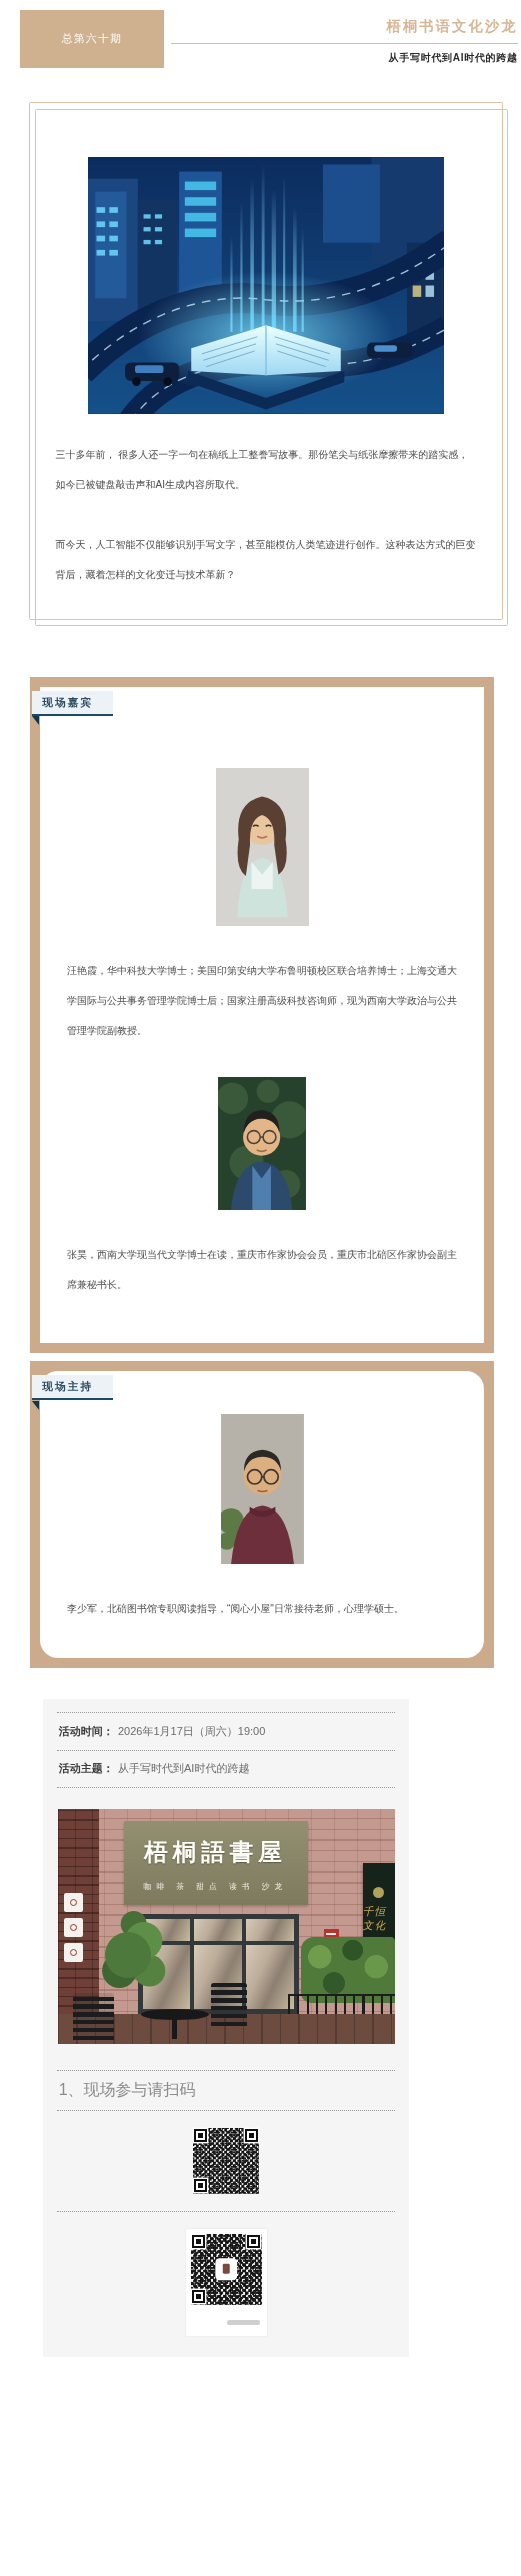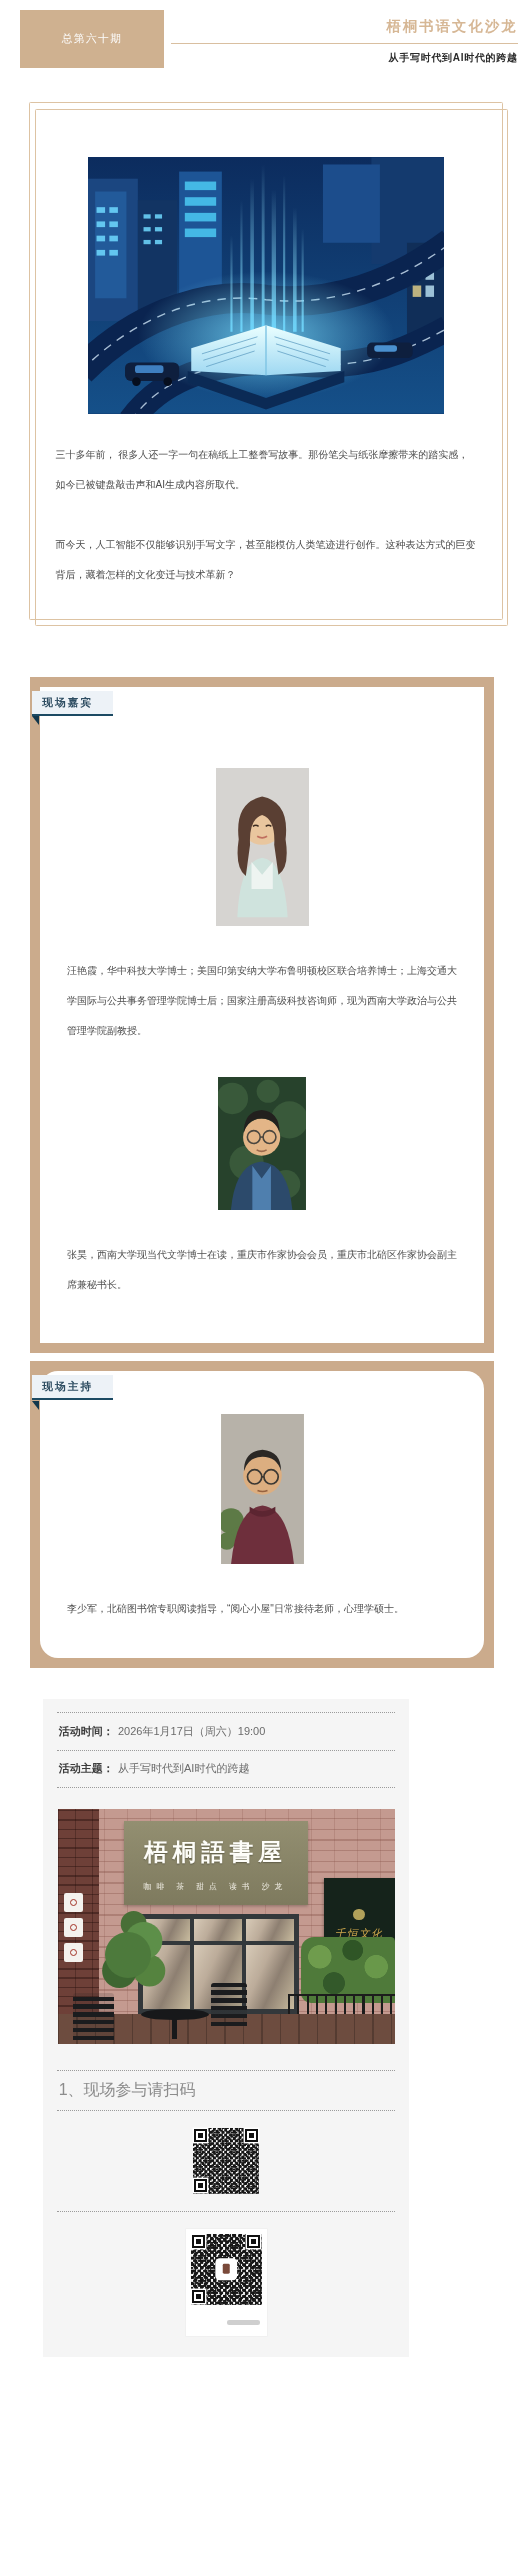--- a/index.html
+++ b/index.html
@@ -70,21 +70,21 @@
   .vt-sign-title { font-family:"DejaVu Serif","Liberation Serif",serif; font-size:23.5px; font-weight:bold;
            letter-spacing:5px; padding-top:15.7px; text-shadow:0 0.7px 1.4px rgba(0,0,0,.3); }
   .vt-sign-sub { font-size:7.8px; letter-spacing:5px; margin-top:13px; color:#f2efe6; }
   .vt-door { position:absolute; left:80px; top:105px; width:161px; height:100px; background:#33383b;
            padding:5px; display:grid; grid-template-columns:1fr 1fr 1fr; grid-template-rows:21.4px 1fr;
            gap:4.3px; }
   .vt-pane { background:linear-gradient(115deg,#d8cbb8 0%,#bcac9a 35%,#8d7f71 60%,#c9bc9f 100%); }
   .vt-notice { position:absolute; right:56px; top:120px; width:14.3px; height:23px; background:#b5342c; }
   .vt-notice::after { content:""; position:absolute; left:2.1px; top:3.6px; right:2.1px; height:2.1px; background:#eee;
            box-shadow:0 4.3px 0 #eee, 0 8.6px 0 #eee; }
-  .vt-sidesign { position:absolute; right:0px; top:69px; width:71px; height:93px; background:#15231b;
+  .vt-sidesign { position:absolute; right:0px; top:54px; width:32px; height:93px; background:#15231b;
            box-shadow:-1.4px 1.4px 2.9px rgba(0,0,0,.3); display:flex; flex-direction:column;
            align-items:center; justify-content:center; }
   .vt-moon { width:11.4px; height:11.4px; border-radius:50%; background:#d8c06a; opacity:.8; margin-bottom:7.1px; }
   .vt-sidesign-text { color:#cfa84c; font-family:"DejaVu Serif","Liberation Serif",serif; font-style:italic;
            font-size:10.7px; letter-spacing:1.4px; }
   .vt-hedge { position:absolute; right:0; top:128px; width:94px; height:66px; background:#4f7a3a;
            border-radius:13px 4.3px 0 10px;
            background-image: radial-gradient(circle at 20% 30%, #6f9c4d 0 11.4px, transparent 12px),
              radial-gradient(circle at 55% 20%, #2f5526 0 10px, transparent 10.7px),
              radial-gradient(circle at 80% 45%, #69984a 0 11.4px, transparent 12px),

